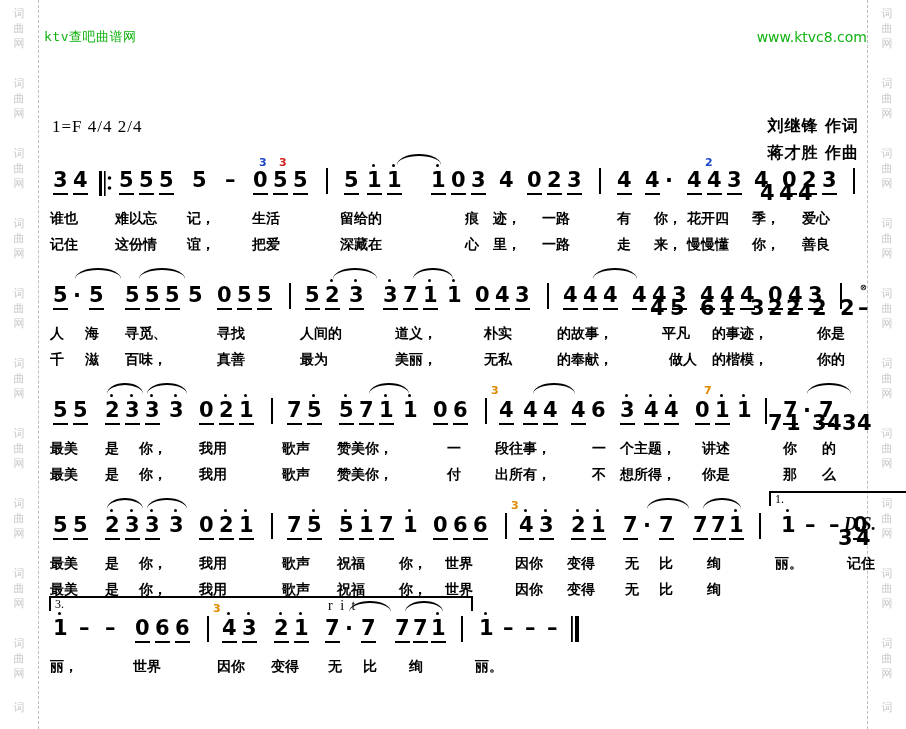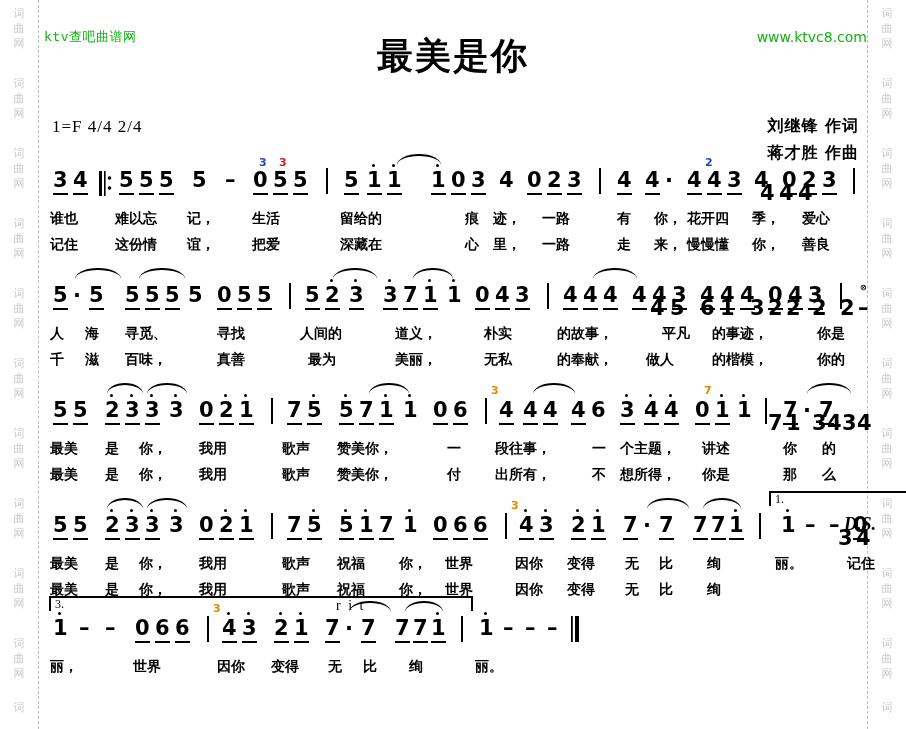--- a/index.html
+++ b/index.html
@@ -357,21 +357,20 @@
   <div class="wm" style="top:700px">
       <span>词</span>
     </div>
 </div>
 
 <div class="sheet">
 
   <div class="site-left">ktv查吧曲谱网</div>
   <div class="site-right">www.ktvc8.com</div>
 
-  <div class="title">最美是你</div>
 
   <div class="key-sig">1=F  4/4  2/4</div>
 
 
   <div class="credit lyricist">刘继锋 作词</div>
   <div class="credit composer">蒋才胜 作曲</div>
 
   <div class="system" style="top:170px">
     <div class="notes-row">
       <span class="g num beam1" style="left:6px;top:0">3</span>
@@ -543,25 +542,25 @@
       <span class="g" style="left:510px">的故事，</span>
       <span class="g" style="left:615px">平凡</span>
       <span class="g" style="left:665px">的事迹，</span>
       <span class="g" style="left:770px">你是</span>
     </div>
     <div class="lyric-row">
       <span class="g" style="left:3px">千</span>
       <span class="g" style="left:38px">滋</span>
       <span class="g" style="left:78px">百味，</span>
       <span class="g" style="left:170px">真善</span>
-      <span class="g" style="left:261px">最为</span>
+      <span class="g" style="left:253px">最为</span>
       <span class="g" style="left:348px">美丽，</span>
       <span class="g" style="left:437px">无私</span>
       <span class="g" style="left:510px">的奉献，</span>
-      <span class="g" style="left:599px">做人</span>
+      <span class="g" style="left:622px">做人</span>
       <span class="g" style="left:665px">的楷模，</span>
       <span class="g" style="left:770px">你的</span>
     </div>
   </div>
 
   <div class="system" style="top:400px">
     <div class="notes-row">
       <span class="g num beam1" style="left:6px;top:0">5</span>
       <span class="g num beam1" style="left:26px;top:0">5</span>
 
@@ -795,21 +794,21 @@
       <span class="g num beam1" style="left:175px;top:0">4</span>
       <span class="dot-hi" style="left:180px;top:-6px"></span>
       <span class="g num beam1" style="left:195px;top:0">3</span>
       <span class="dot-hi" style="left:200px;top:-6px"></span>
 
       <span class="g num beam1" style="left:227px;top:0">2</span>
       <span class="dot-hi" style="left:232px;top:-6px"></span>
       <span class="g num beam1" style="left:247px;top:0">1</span>
       <span class="dot-hi" style="left:252px;top:-6px"></span>
 
-      <span class="rit" style="left:289px;top:-20px">r i t</span>
+      <span class="rit" style="left:281px;top:-20px">r i t</span>
 
       <span class="g num beam1" style="left:278px;top:0">7</span>
       <span class="g num" style="left:298px;top:0">·</span>
       <span class="g num beam1" style="left:314px;top:0">7</span>
       <span class="tie" style="left:302px;top:-17px;width:42px"></span>
 
       <span class="g num beam1" style="left:348px;top:0">7</span>
       <span class="g num beam1" style="left:366px;top:0">7</span>
       <span class="g num beam1" style="left:384px;top:0">1</span>
       <span class="dot-hi" style="left:389px;top:-6px"></span>

